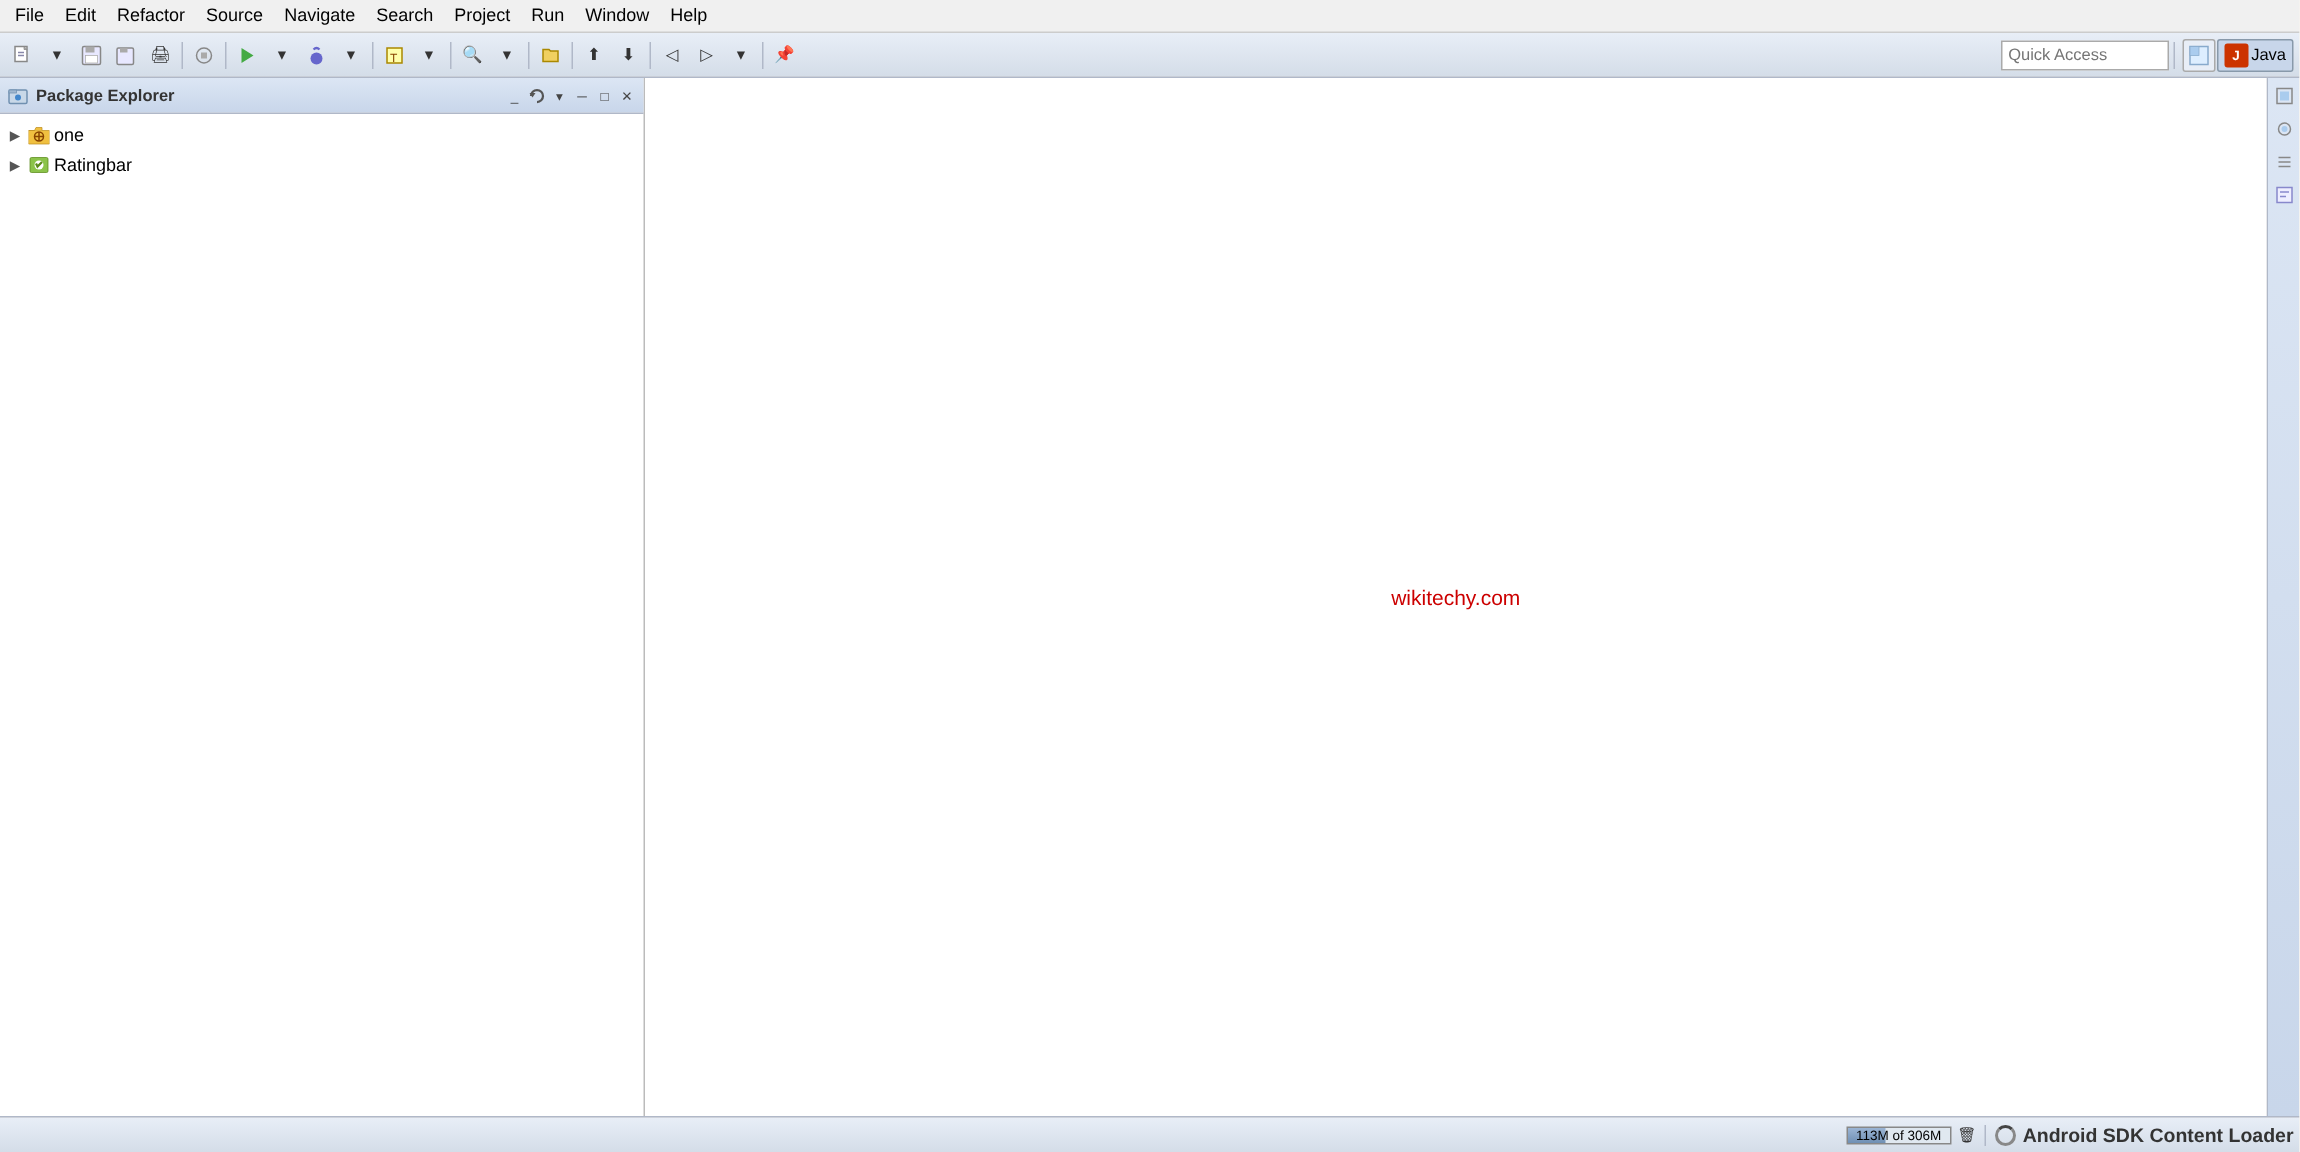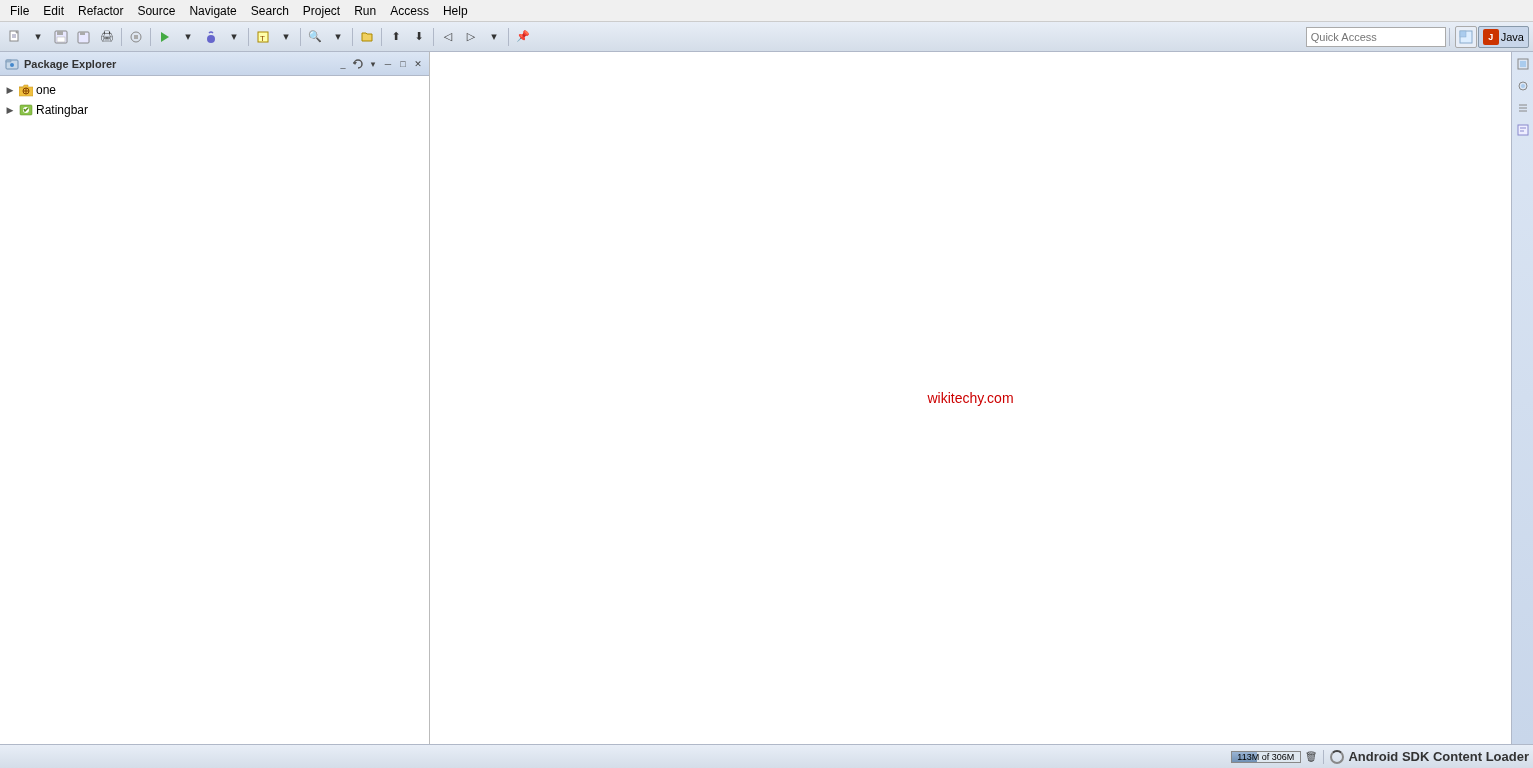--- a/index.html
+++ b/index.html
@@ -10,21 +10,21 @@
       width: 1533px;
       height: 768px;
       overflow: hidden;
       display: flex;
       flex-direction: column;
     }
 
     
     .menubar {
       display: flex;
-      align-items: center;
+      align-items: flex-end;
       background: #f0f0f0;
       border-bottom: 1px solid #ccc;
       padding: 2px 4px;
       height: 22px;
       gap: 2px;
     }
     .menubar-item {
       padding: 2px 6px;
       cursor: pointer;
       font-size: 12px;
@@ -55,21 +55,21 @@
       background: transparent;
     }
     .toolbar-separator {
       width: 1px;
       height: 18px;
       background: #b0b8c8;
       margin: 0 2px;
     }
     .toolbar-spacer { flex: 1; }
     .quick-access-input {
-      width: 140px;
+      width: 112px;
       height: 20px;
       border: 1px solid #aaa;
       background: white;
       padding: 0 4px;
       font-size: 11px;
       color: #999;
     }
     .perspective-btn {
       width: 22px;
       height: 22px;
@@ -305,21 +305,21 @@
 
 <div class="menubar">
   <span class="menubar-item">File</span>
   <span class="menubar-item">Edit</span>
   <span class="menubar-item">Refactor</span>
   <span class="menubar-item">Source</span>
   <span class="menubar-item">Navigate</span>
   <span class="menubar-item">Search</span>
   <span class="menubar-item">Project</span>
   <span class="menubar-item">Run</span>
-  <span class="menubar-item">Access</span>
+  <span class="menubar-item">Window</span>
   <span class="menubar-item">Help</span>
 </div>
 
 <div class="toolbar">
 
   <div class="toolbar-btn" title="New">
     <svg width="14" height="14" viewBox="0 0 14 14">
       <rect x="2" y="1" width="8" height="10" fill="white" stroke="#888" stroke-width="1"></rect>
       <path d="M8 1 L10 3 L8 3 Z" fill="#aaa" stroke="#888" stroke-width="0.5"></path>
       <line x1="4" y1="5" x2="8" y2="5" stroke="#88a" stroke-width="1"></line>

